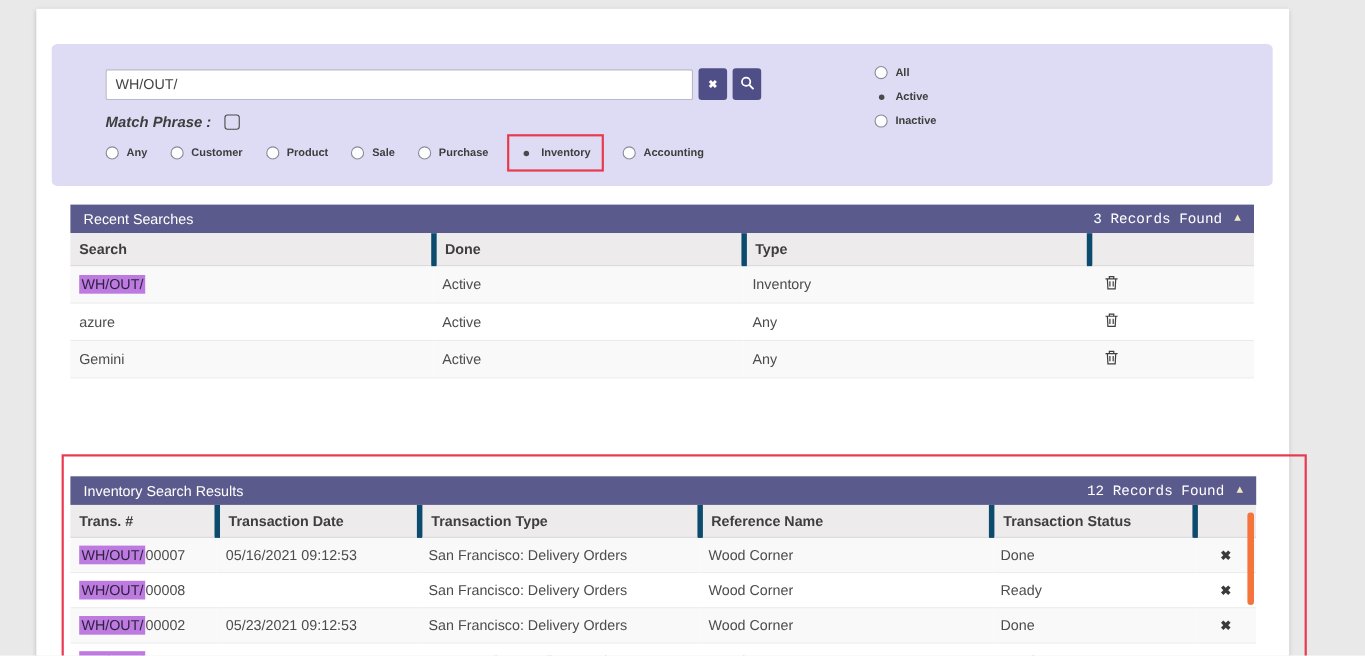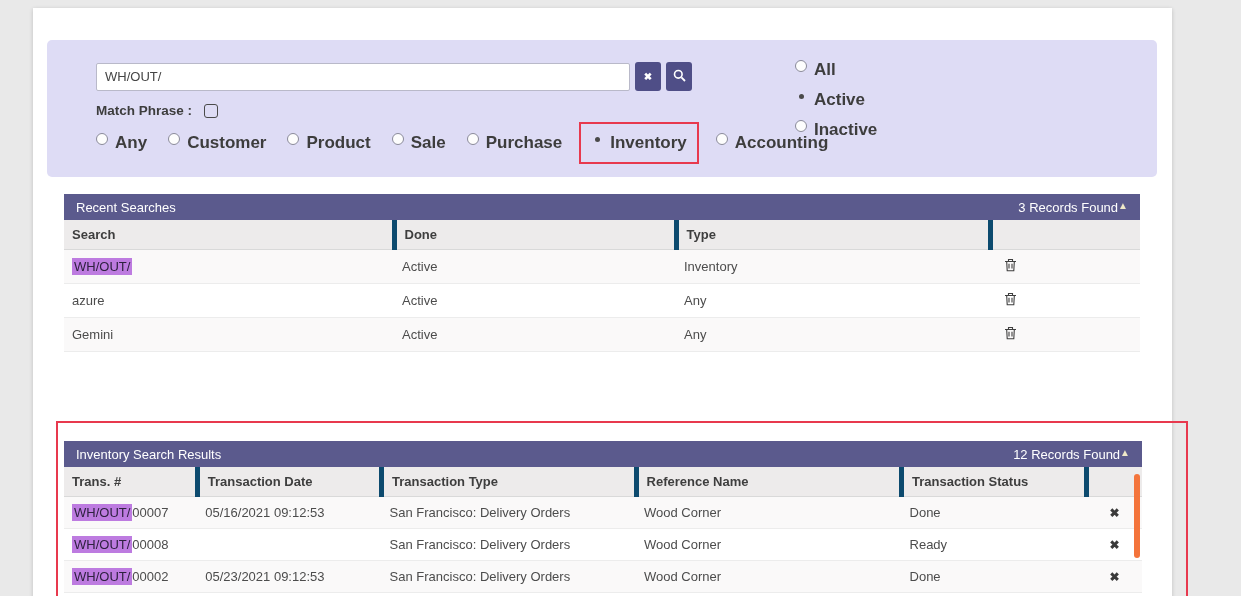--- a/index.html
+++ b/index.html
@@ -36,31 +36,31 @@
   }
   .btn {
     width: 26px; height: 29px; margin-left: 5px;
     background: #4f4e87; border: none; border-radius: 3px;
     color: #fff; cursor: pointer;
     display: flex; align-items: center; justify-content: center;
     font-size: 10px; font-weight: bold;
   }
   .match-row {
     margin-top: 12px; display: flex; align-items: center; gap: 12px;
-    font-size: 13.5px; font-weight: bold; color: #3d3d3d;
+    font-size: 13.5px; font-weight: bold; color: #3d3d3d; font-style: italic;
   }
   .checkbox {
     width: 14px; height: 14px;
     border: 1.6px solid #4a4a4a; border-radius: 3px;
     background: transparent; cursor: pointer; display: inline-block;
   }
   .cat-row { margin-top: 15px; display: flex; align-items: center; gap: 21px; }
   .radio-item {
-    display: inline-flex; align-items: flex-start; gap: 7px;
-    font-size: 17px; font-weight: bold; color: #3d3d3d; cursor: pointer;
+    display: inline-flex; align-items: flex-end; gap: 7px;
+    font-size: 10px; font-weight: bold; color: #3d3d3d; cursor: pointer;
   }
   .radio {
     width: 12px; height: 12px; flex: none;
     border: 1.4px solid #8a8a9a; border-radius: 50%;
     background: #fdfdfd; position: relative;
   }
   .radio.selected { border-color: transparent; background: transparent; }
   .radio.selected::after {
     content: ""; position: absolute; inset: 2.5px;
     border-radius: 50%; background: #4a4a4a;
@@ -75,21 +75,21 @@
     display: flex; flex-direction: column; gap: 10px;
   }
 
   
   .section { margin: 17px 32px 0 31px; }
   .sec-header {
     background: #5b5a8d; color: #fff;
     display: flex; align-items: center; justify-content: space-between;
     padding: 0 12px; height: 26px; font-size: 13px;
   }
-  .sec-count { display: flex; align-items: flex-start; gap: 0; font-size: 13px; cursor: pointer; }
+  .sec-count { display: flex; align-items: center; gap: 11px; font-size: 13px; cursor: pointer; font-family: Liberation Mono, monospace; }
   .arrow { font-size: 10px; color: #efe8c8; }
   table { width: 100%; border-collapse: collapse; table-layout: fixed; font-size: 13px; }
   th {
     background: #edebeb; font-weight: bold; text-align: left;
     padding: 7px 8px; color: #3e3e3e;
     border-right: 5px solid #0c4a6e; border-bottom: 1px solid #d9d9d9;
     overflow: hidden; white-space: nowrap;
   }
   th:last-child { border-right: none; }
   td {

